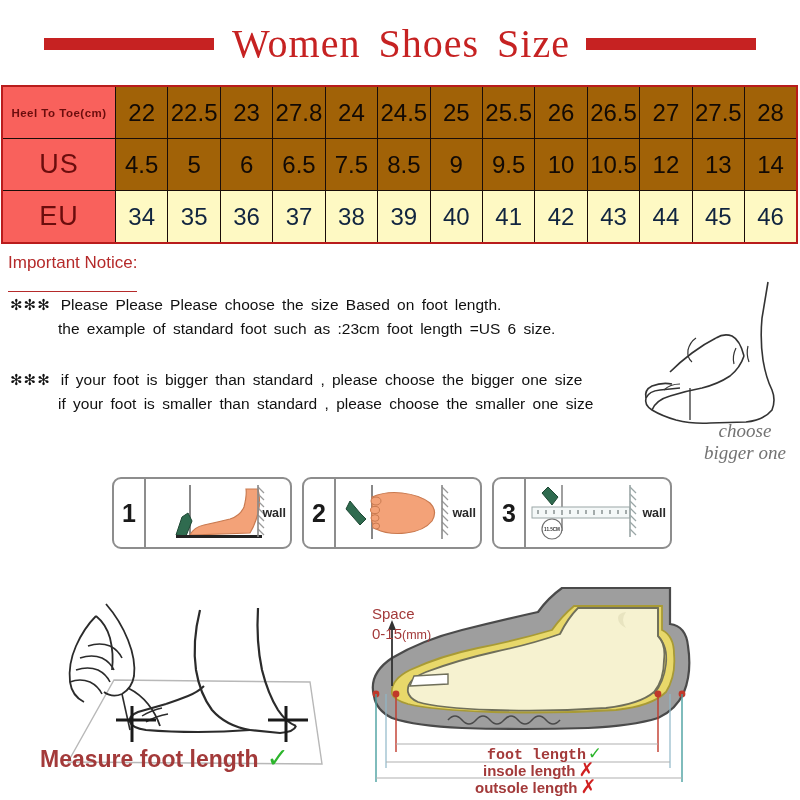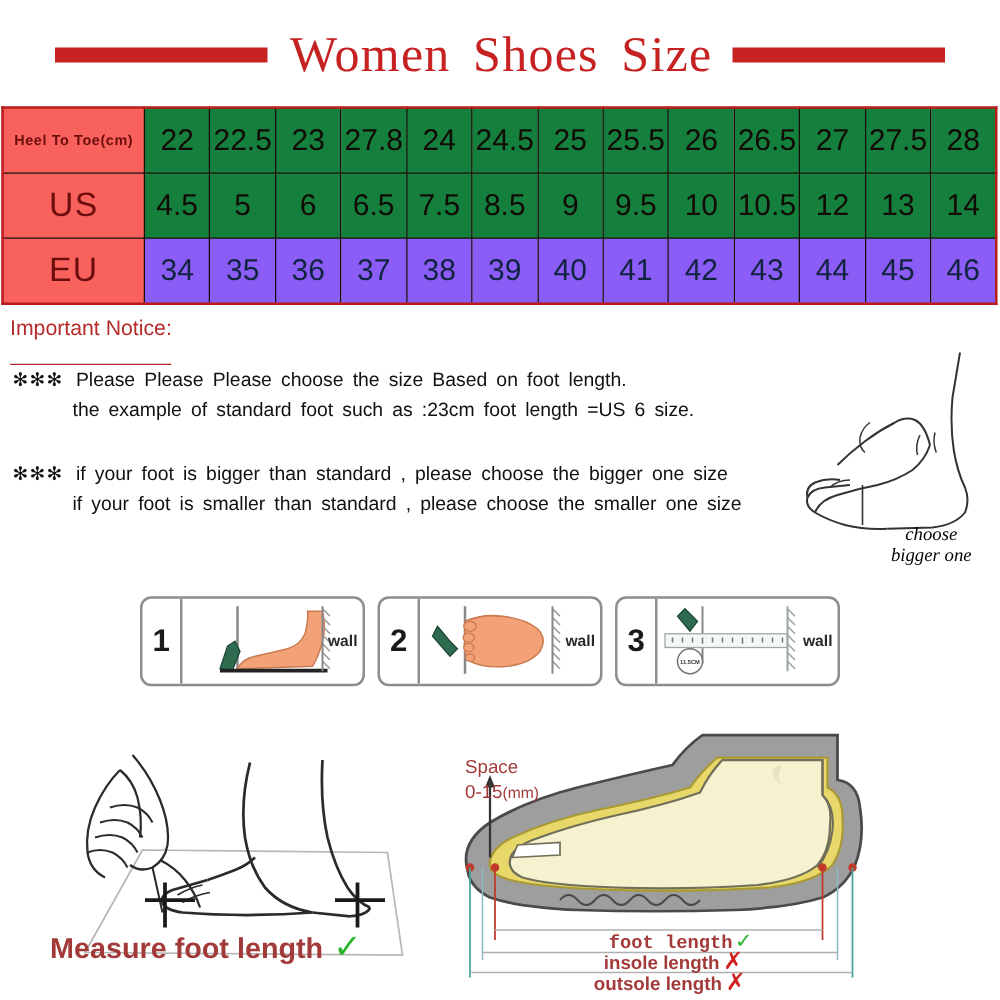--- a/index.html
+++ b/index.html
@@ -46,25 +46,25 @@
   }
   .rowhead.small{
     font-size:11.5px;font-weight:700;letter-spacing:0.5px;
     font-family:"Liberation Sans","DejaVu Sans",sans-serif;
   }
   .rowhead.big{
     font-size:27px;font-weight:400;letter-spacing:1px;
     font-family:"Liberation Sans","DejaVu Sans",sans-serif;
   }
   .cell-cm,.cell-us{
-    background:#15803d;color:#120A05;font-size:24px;
+    background:#a16207;color:#120A05;font-size:24px;
     font-family:"Liberation Sans","DejaVu Sans",sans-serif;
   }
   .cell-eu{
-    background:#8b5cf6;color:#10243F;font-size:24px;
+    background:#fef9c3;color:#10243F;font-size:24px;
     font-family:"Liberation Sans","DejaVu Sans",sans-serif;
   }
 
   
   .notice-title{
     position:absolute;left:8px;top:253px;
     font-size:17px;color:#B52A2A;
     border-bottom:1.6px solid #B52A2A;
     padding-bottom:18px;line-height:1.15;
     font-family:"Liberation Sans","DejaVu Sans",sans-serif;
@@ -74,21 +74,21 @@
   .notice-line{white-space:nowrap;word-spacing:3px;}
   #notice1{left:10px;top:293px;}
   #notice2{left:10px;top:368px;}
   .indent{padding-left:48px;}
 
   
   .foot-art{position:absolute;left:640;top:278px;width:160px;height:175px;}
   .choose-cap{
     position:absolute;left:690px;top:420px;width:110px;
     font-family:"Liberation Serif","DejaVu Serif",serif;
-    font-style:italic;font-size:15px;color:#000000;
+    font-style:italic;font-size:19px;color:#737373;
     text-align:center;line-height:1.15;
   }
 
   
   .steps{
     position:absolute;left:112px;top:477px;width:560px;height:72px;
     display:flex;gap:10px;
   }
   .step{
     flex:1;border:2px solid #8d8d8d;border-radius:9px;

